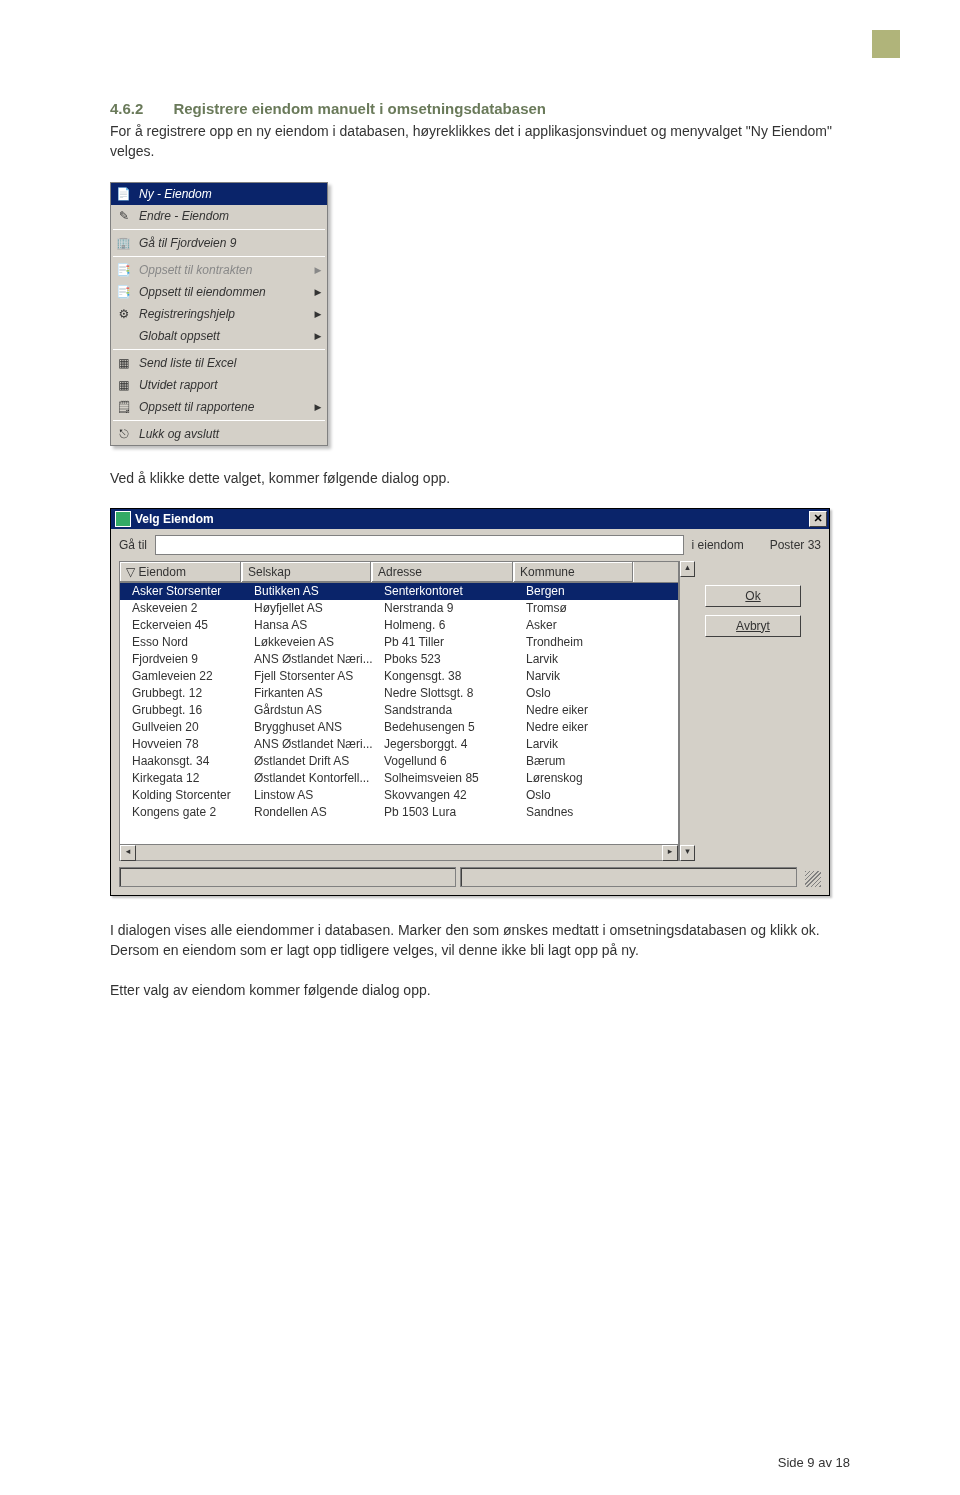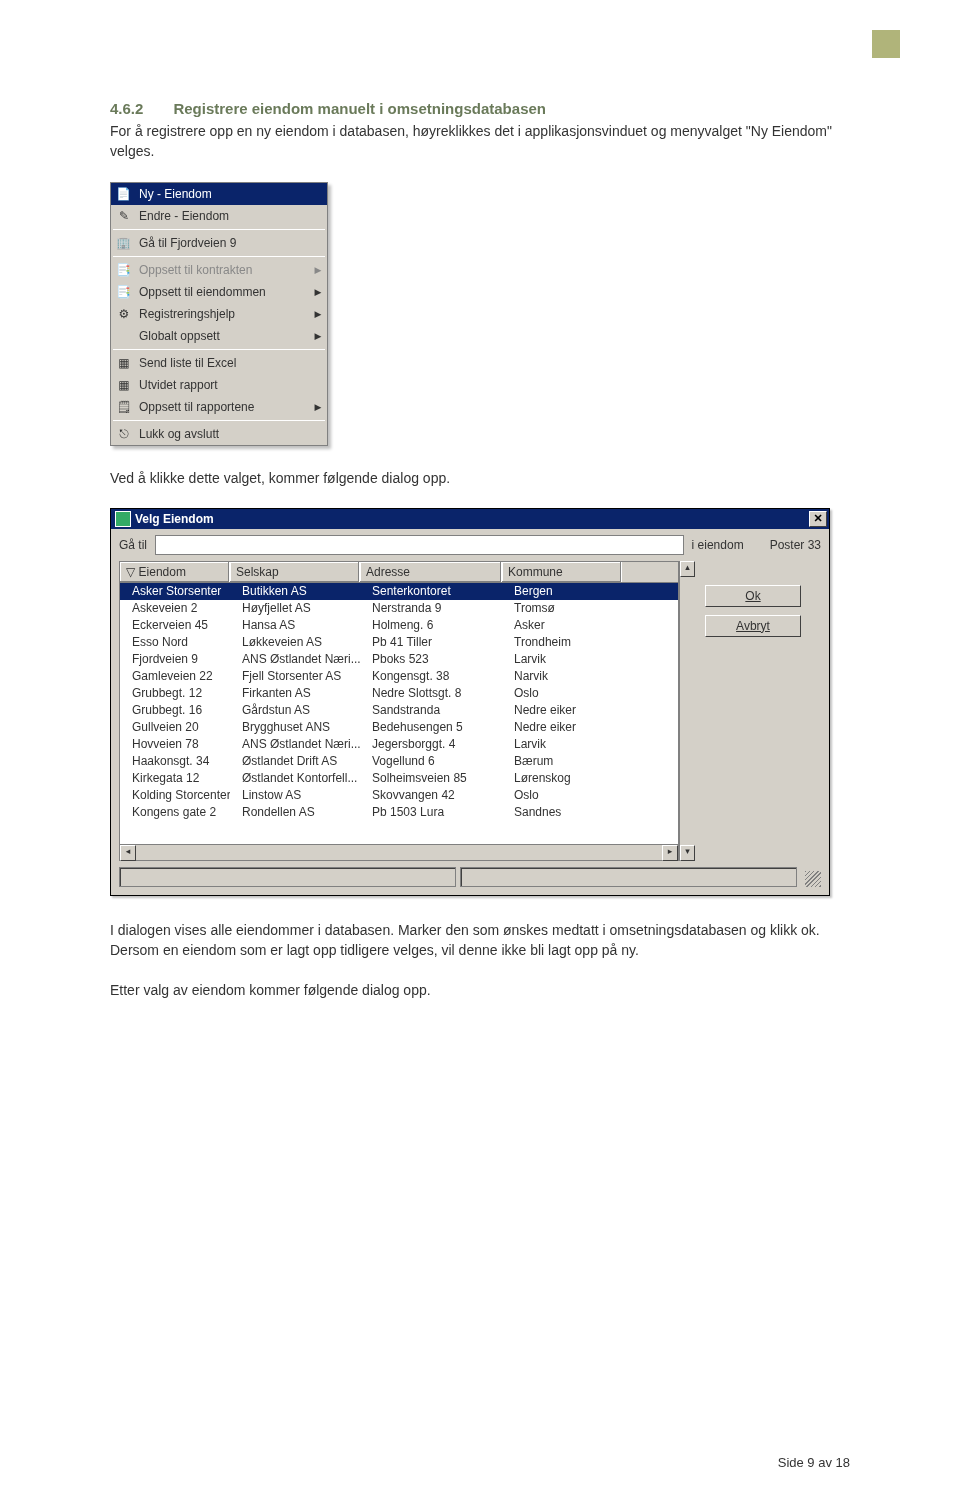--- a/index.html
+++ b/index.html
@@ -55,21 +55,21 @@
   }
   .ctx-item.selected {
     background: #0a246a;
     color: #fff;
   }
   .ctx-icon {
     width: 18px; height: 18px;
     display: flex; align-items: center; justify-content: center;
     font-size: 12px;
   }
-  .ctx-label { flex: 1; }
+  .ctx-label { flex: 1; font-style: italic; }
   .ctx-arrow { width: 10px; text-align: center; font-size: 9px; }
   .ctx-sep { height: 1px; background: #808080; margin: 2px 2px; border-bottom:1px solid #fff; }
   .ctx-item.disabled { color: #888; }
   
   .dialog {
     background: #d4d0c8;
     border: 1px solid #000;
     box-shadow: 2px 2px 2px rgba(0,0,0,.25);
     width: 720px;
     margin-bottom: 24px;
@@ -118,21 +118,21 @@
   }
   .grid-head {
     display:flex; background:#d4d0c8; border-bottom:1px solid #808080;
   }
   .gcol-h {
     border-right:1px solid #fff;
     box-shadow: inset -1px -1px 0 #808080, inset 1px 1px 0 #fff;
     padding: 3px 6px;
     font-size:12px;
   }
-  .gcolA{width:110px;} .gcolB{width:130px;} .gcolC{width:142px;} .gcolD{width:120px;}
+  .gcolA{width:122px;} .gcolB{width:130px;} .gcolC{width:142px;} .gcolD{width:120px;}
   .grid-rows { flex:1; overflow:hidden; }
   .grow {
     display:flex; font-size:12px;
     height:17px;
   }
   .grow.selected { background:#0a246a; color:#fff; }
   .gcell { padding:1px 12px; overflow:hidden; white-space:nowrap; }
   .side-btns { display:flex; flex-direction:column; gap:8px; padding-top:24px; }
   .wbtn {
     width: 96px; height:22px;

